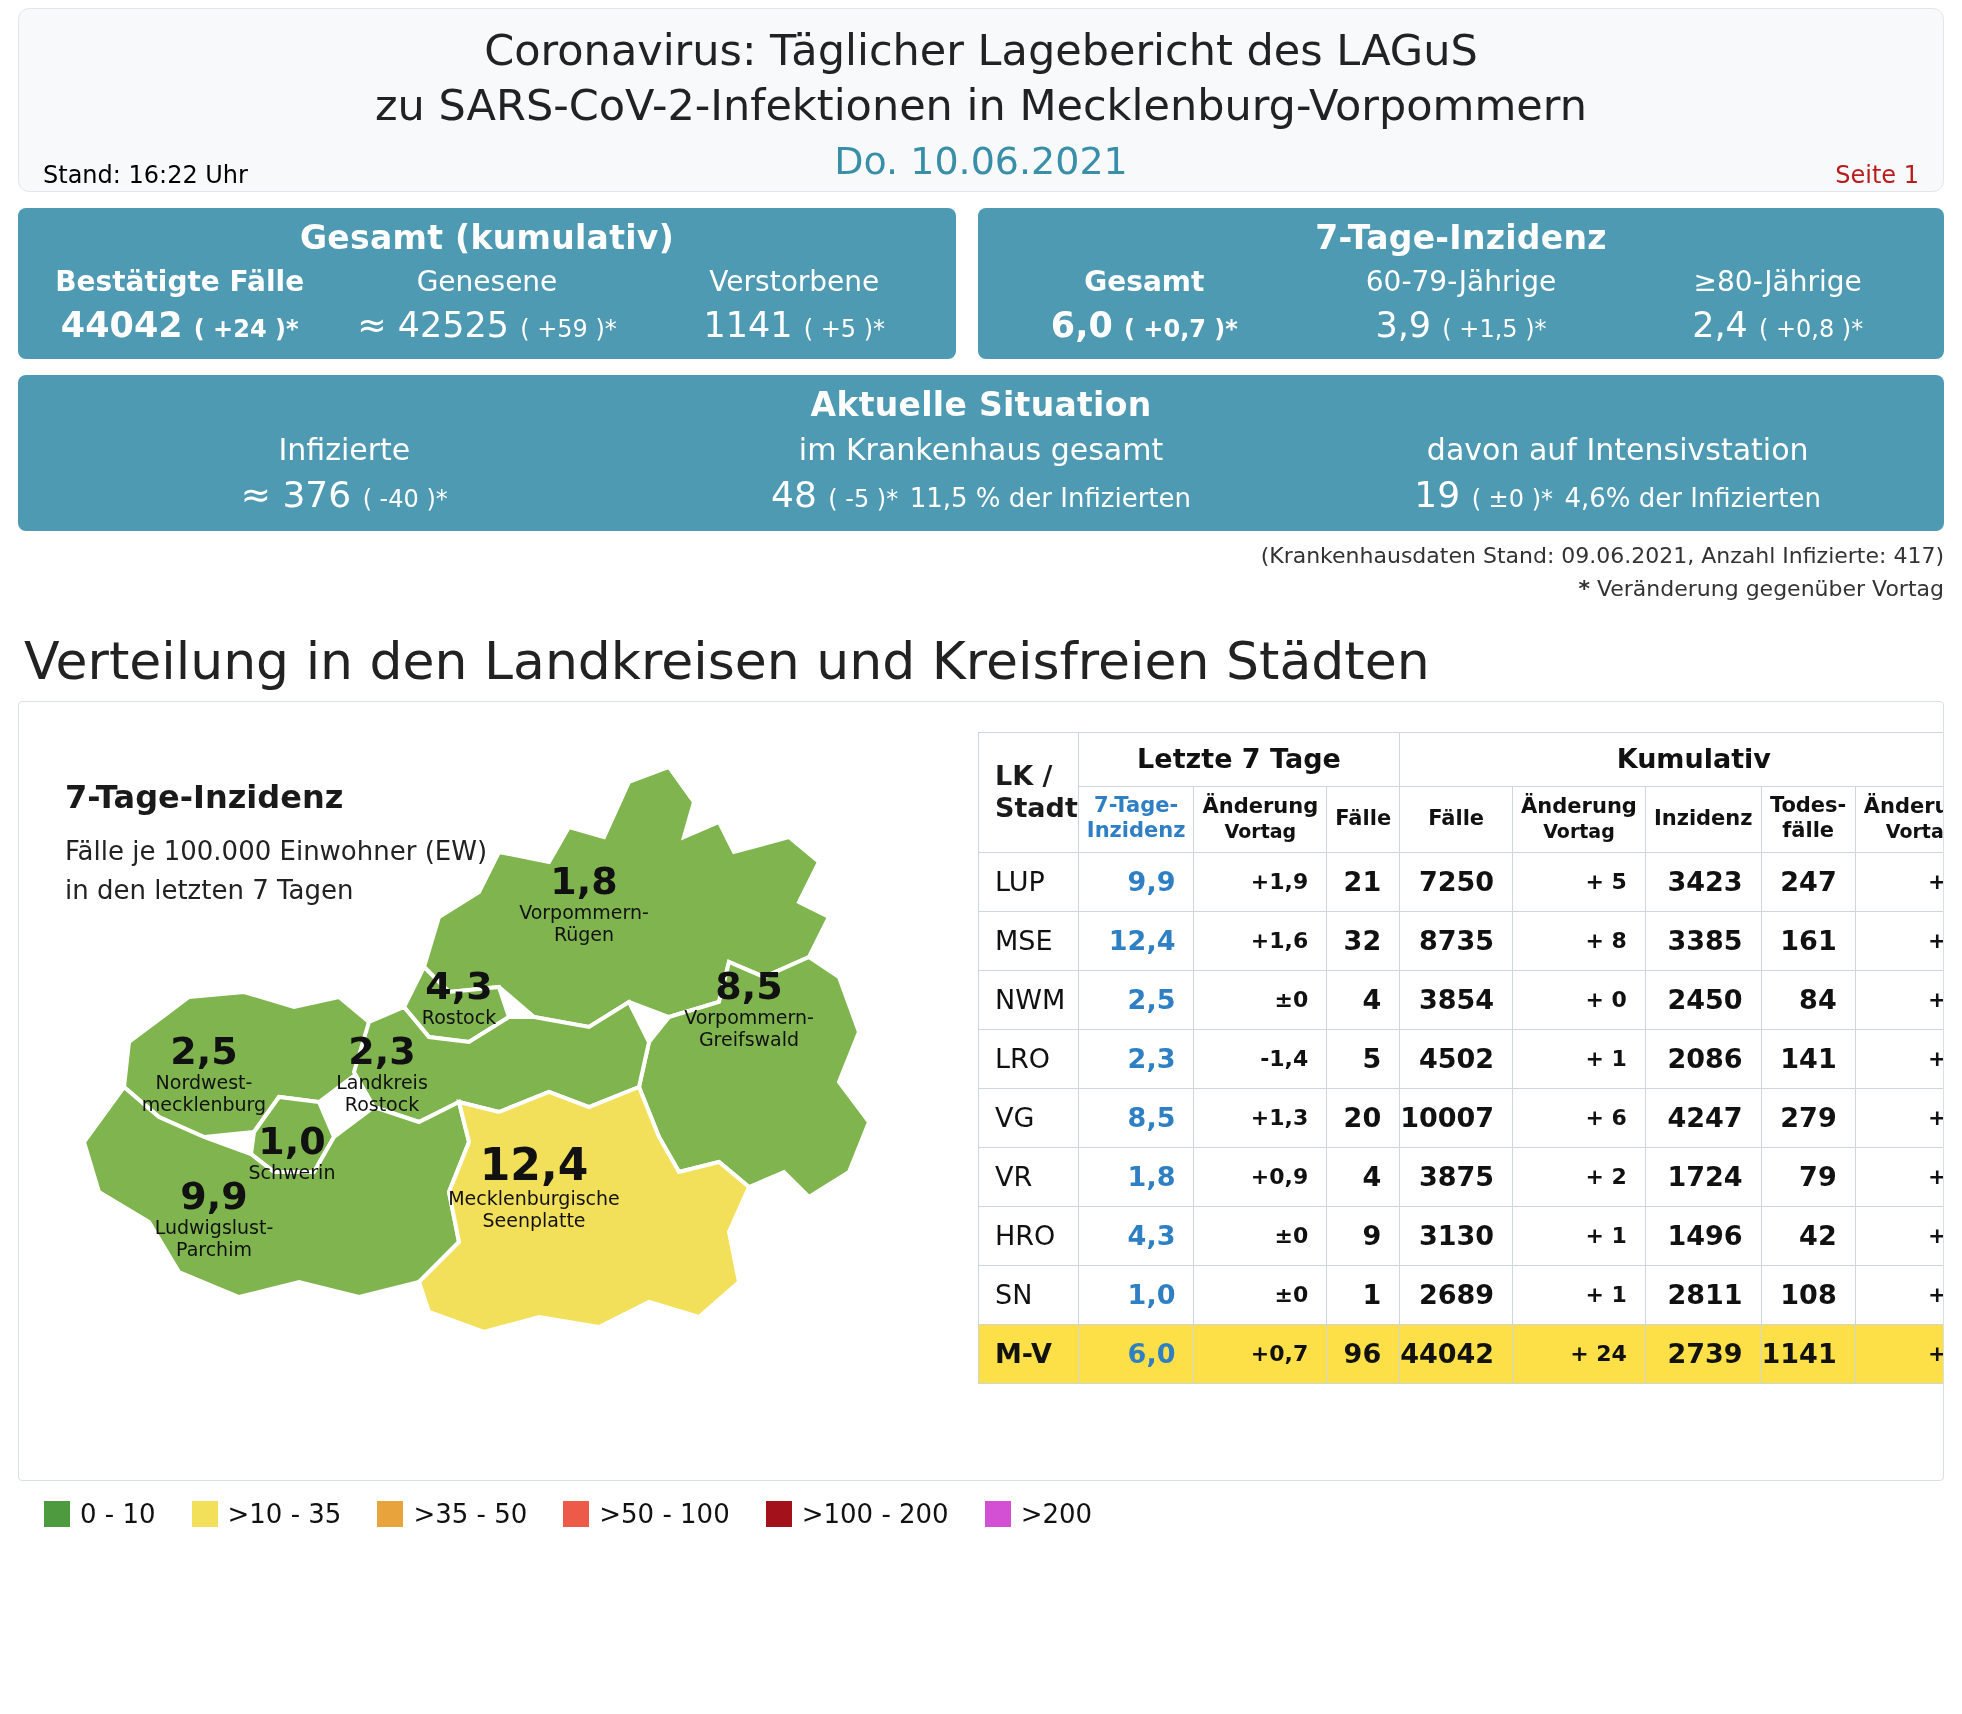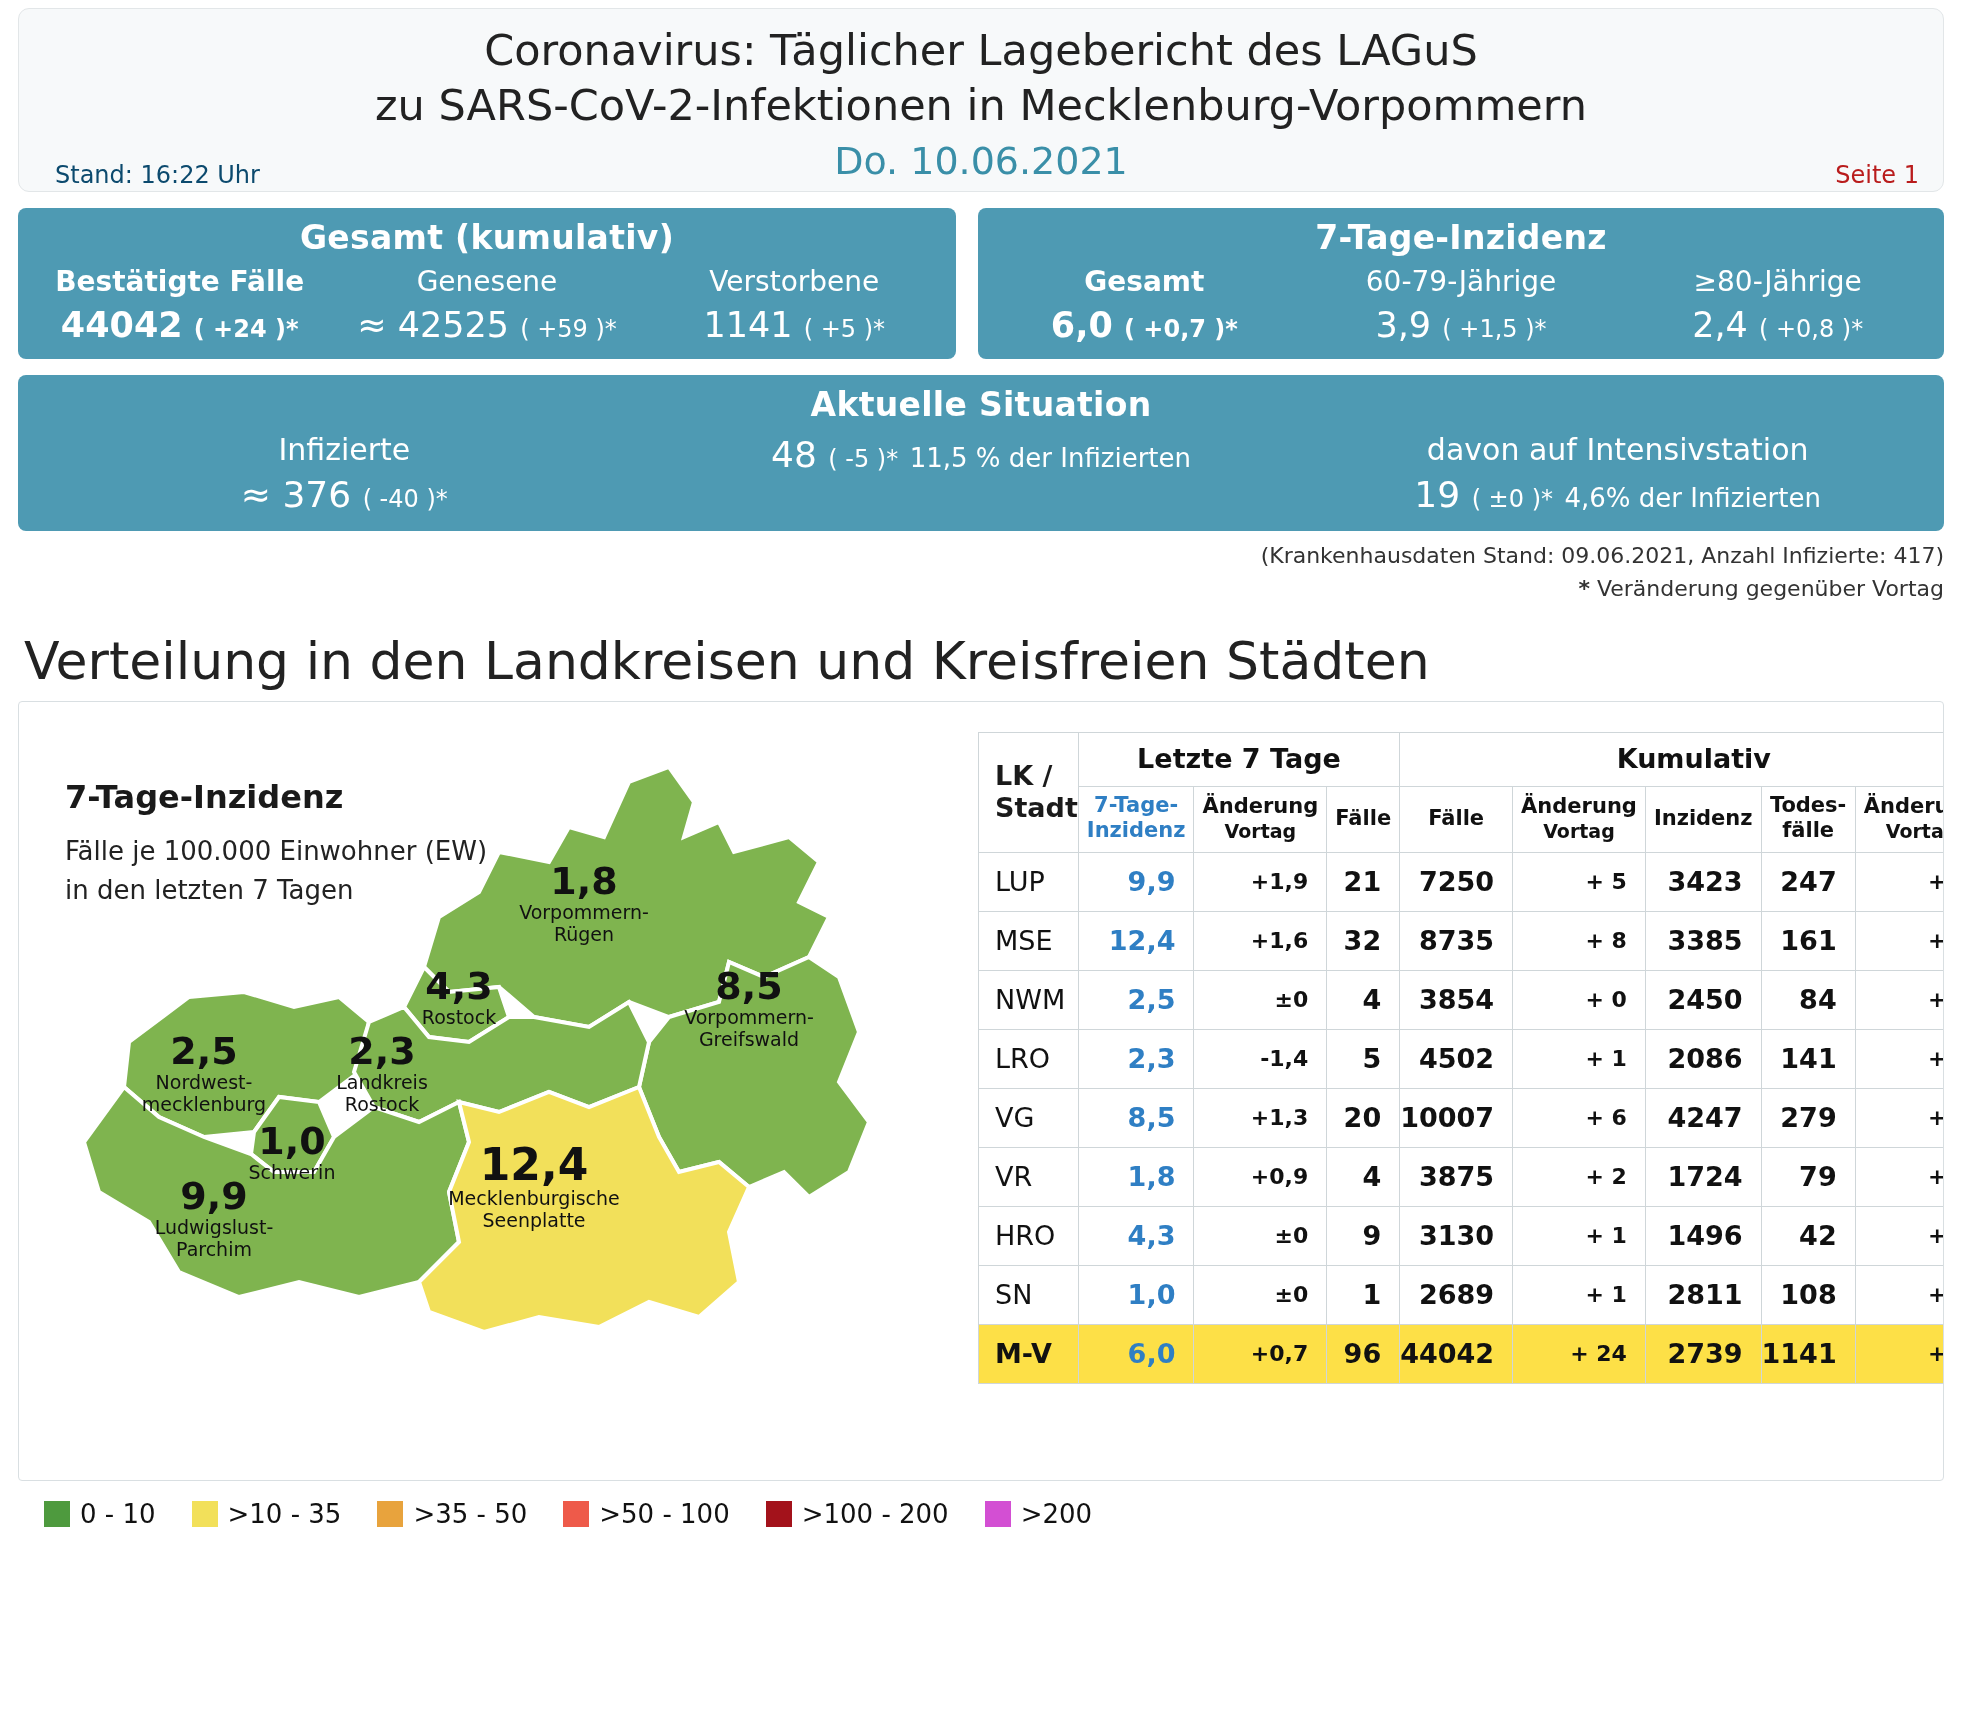--- a/index.html
+++ b/index.html
@@ -44,22 +44,21 @@
     text-align: center;
     font-size: 38px;
     color: #3a8fa8;
     margin-top: 6px;
   }
   .header .stand {
     position: absolute;
     left: 24px;
     top: 152px;
     font-size: 24px;
-    color: #0c4a6e;
-    margin-left: 12px;
+    color: #000000;
   }
   .header .seite {
     position: absolute;
     right: 24px;
     top: 152px;
     font-size: 24px;
     color: #b91c1c;
   }
 
   
@@ -351,20 +350,21 @@
     <div class="box-title">Aktuelle Situation</div>
     <div class="box-cols">
       <div class="box-col">
         <div class="lab">Infizierte</div>
         <div class="val">
           <span>≈ 376</span>
           <span class="delta">( -40 )*</span>
         </div>
       </div>
       <div class="box-col">
+        <div class="lab">im Krankenhaus gesamt</div>
         <div class="val">
           <span>48</span>
           <span class="delta">( -5 )*</span>
           <span class="pct">11,5 % der Infizierten</span>
         </div>
       </div>
       <div class="box-col">
         <div class="lab">davon auf Intensivstation</div>
         <div class="val">
           <span>19</span>

